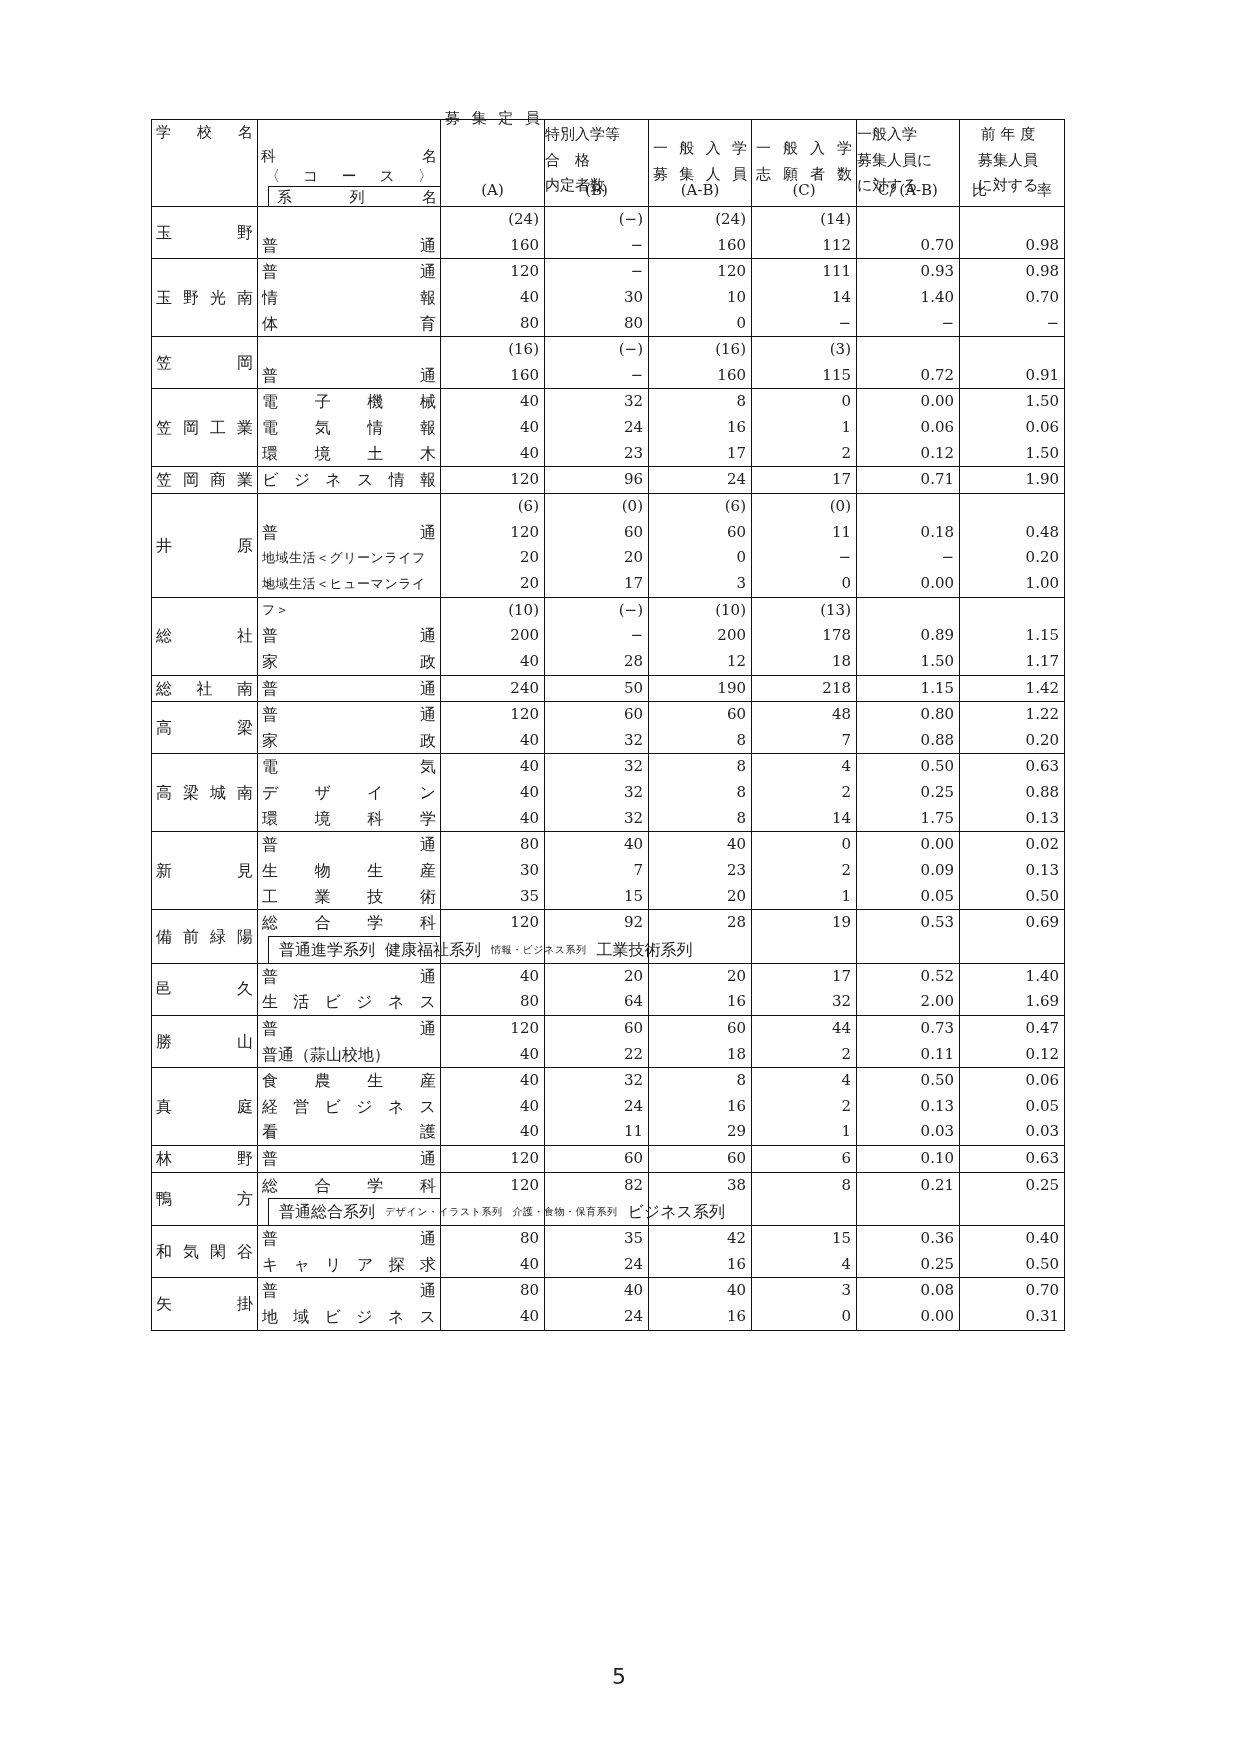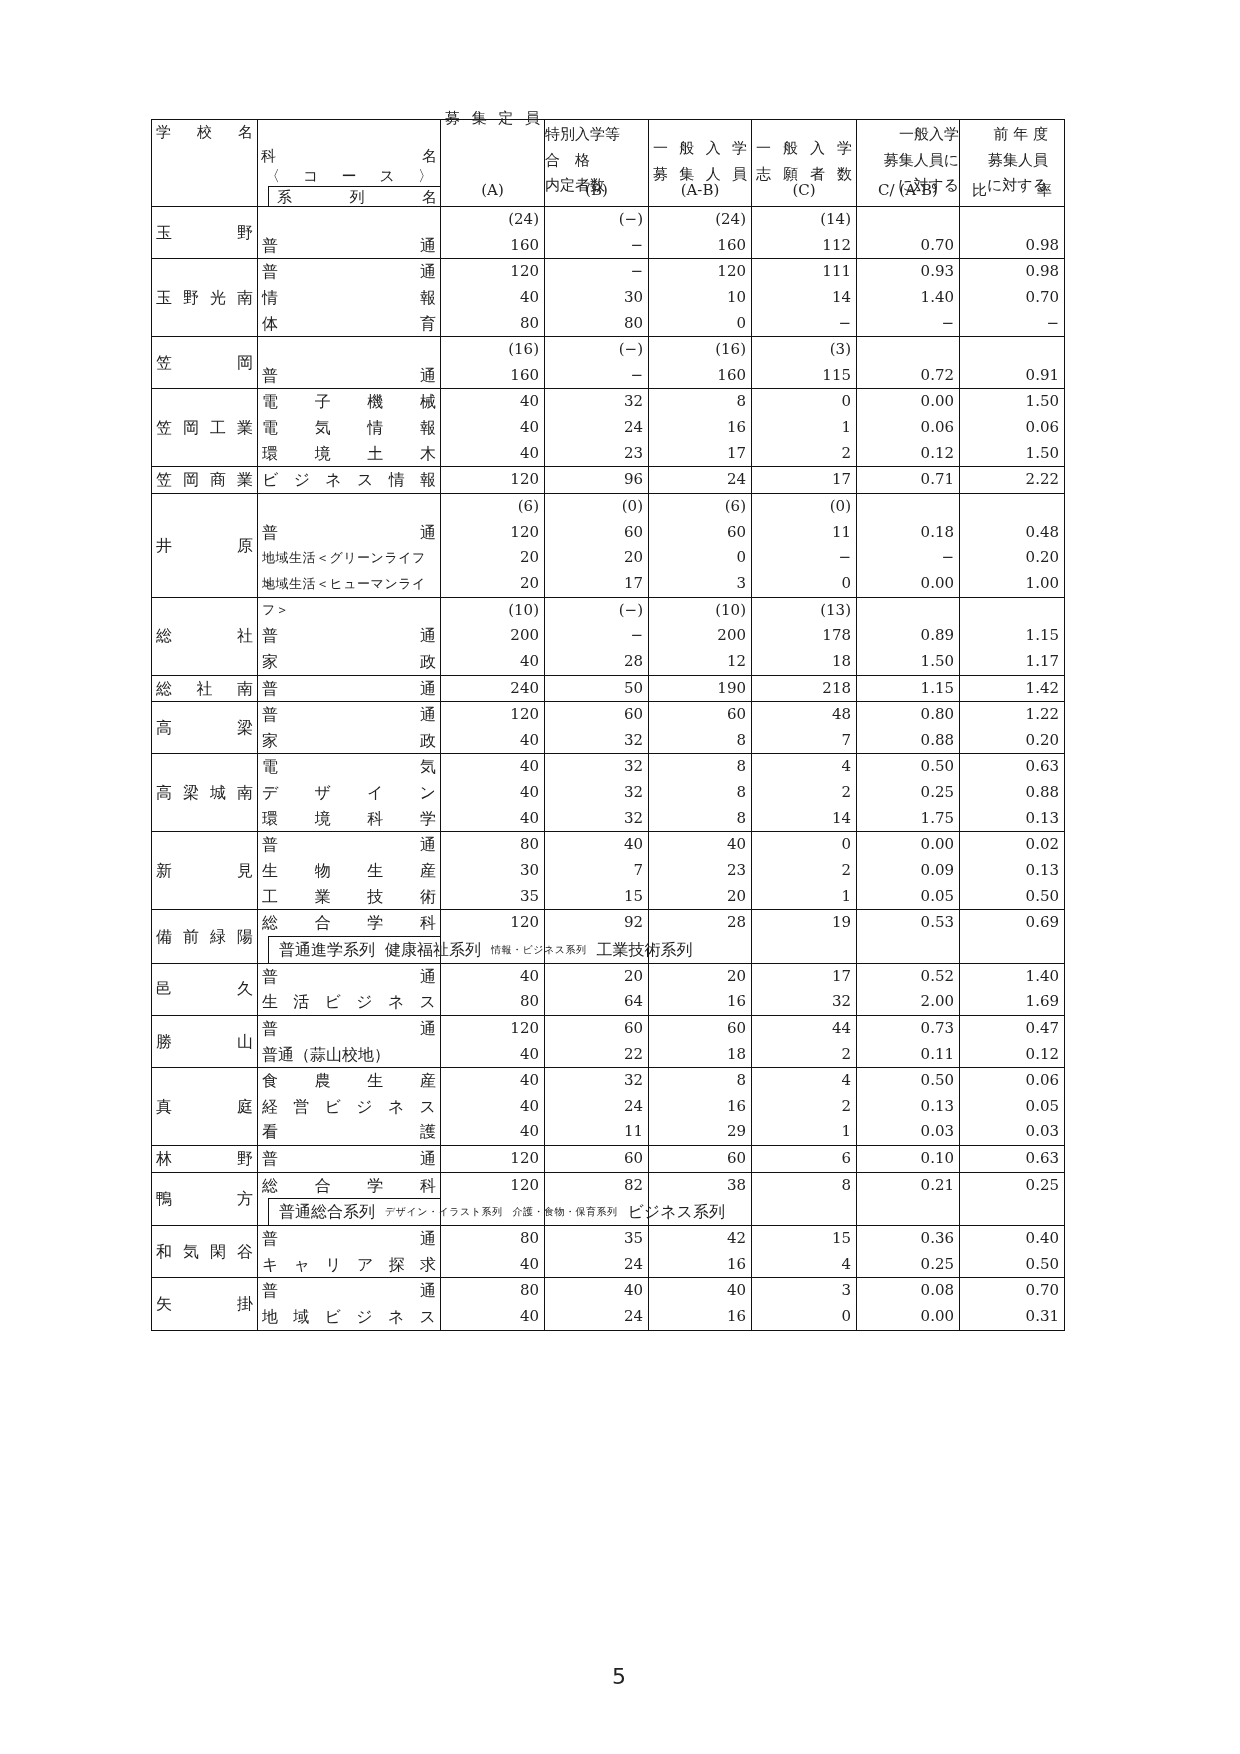--- a/index.html
+++ b/index.html
@@ -123,29 +123,29 @@
               <div class="hd-spread">
                 <span>志</span>
                 <span>願</span>
                 <span>者</span>
                 <span>数</span>
               </div>
             </div>
           <div class="hd-paren">(C)</div>
         </th>
         <th>
-          <div id="hd-ratio" style="position:absolute;top:2px;left:0;right:0;text-align:right;">
+          <div id="hd-ratio" style="position:absolute;top:2px;left:0;right:0;text-align:left;">
               <div>一般入学</div>
               <div>募集人員に</div>
               <div>に対する</div>
             </div>
           <div class="hd-paren">C/ (A-B)</div>
         </th>
         <th>
-          <div id="hd-prev" style="position:absolute;top:2px;left:0;right:16px;text-align:right;">
+          <div id="hd-prev" style="position:absolute;top:2px;left:0;right:8px;text-align:center;">
               <div>前 年 度</div>
               <div>募集人員</div>
               <div>に対する</div>
             </div>
           <div id="hd-prev-last" class="hd-spread" style="position:absolute;bottom:2px;left:8px;right:8px;">
               <span>比</span>
               <span>率</span>
             </div>
         </th>
       </tr>
@@ -375,21 +375,21 @@
           <td class="num">
             <div>24</div>
           </td>
           <td class="num">
             <div>17</div>
           </td>
           <td class="num">
             <div>0.71</div>
           </td>
           <td class="num">
-            <div>2.22</div>
+            <div>1.90</div>
           </td>
         </tr>
         <tr>
           <td class="school">
             <div class="sn">
               <span>井</span>
               <span>原</span>
             </div>
           </td>
           <td class="dept">

